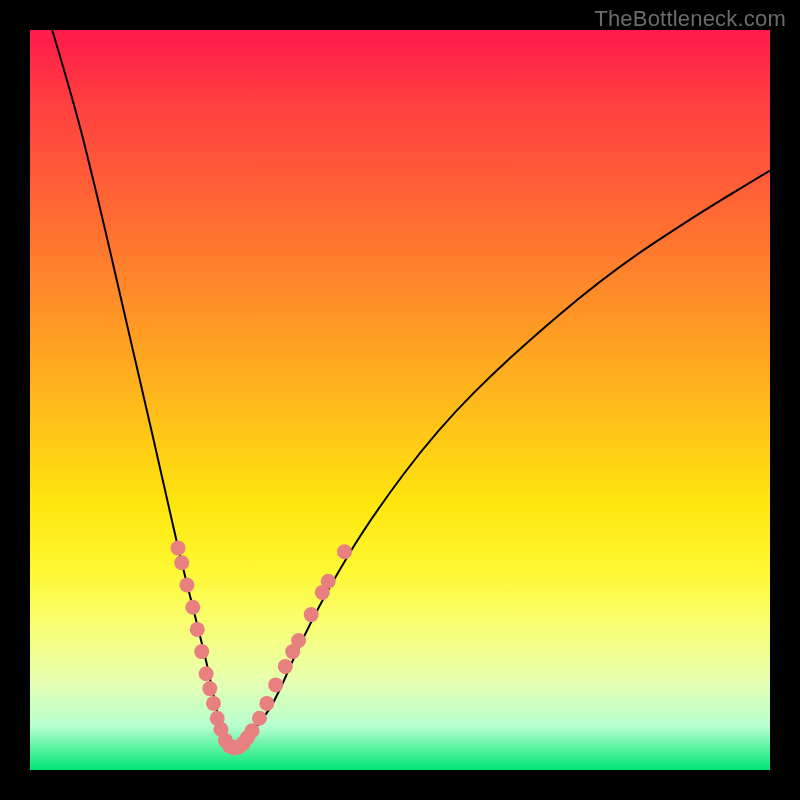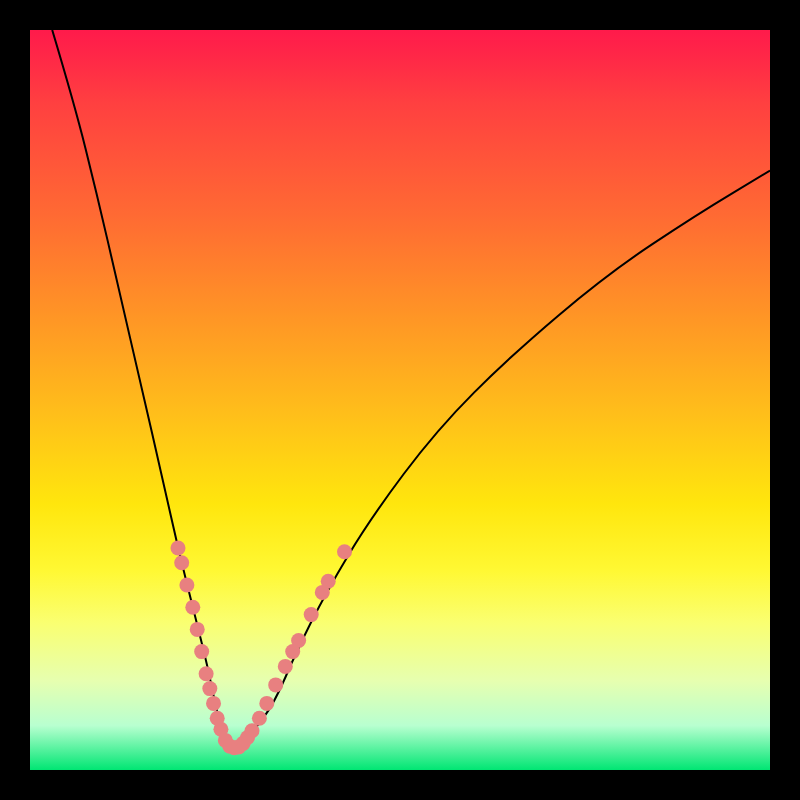--- a/index.html
+++ b/index.html
@@ -60,20 +60,21 @@
   }
   .marker {
     fill: #e88080;
     stroke: none;
   }
 </style>
 </head>
 <body>
 
 <div class="frame">
+  <div class="watermark">TheBottleneck.com</div>
   <div class="plot-area">
     <svg class="curve" viewBox="0 0 740 740" preserveAspectRatio="none">
       <path id="curve-path" class="curve-path" d="M 22.2 0 Q 44.4 74 55.5 118.39999999999998 Q 66.6 162.79999999999995 77.69999999999999 210.89999999999998 Q 88.8 259 99.9 307.1 Q 111 355.2 122.1 403.29999999999995 Q 133.2 451.4 140.6 484.7 Q 148 518 155.4 547.6 Q 162.8 577.2 170.2 606.8 Q 177.6 636.4 181.3 654.9 Q 185 673.4 188.7 688.2 Q 192.4 703 196.10000000000002 710.4 Q 199.8 717.8 203.5 717.8 Q 207.20000000000002 717.8 214.60000000000002 710.4 Q 222 703 233.10000000000002 688.2 Q 244.20000000000002 673.4 255.3 647.5 Q 266.4 621.6 281.2 592 Q 296 562.4 318.20000000000005 525.4 Q 340.40000000000003 488.4 373.70000000000005 444 Q 407.00000000000006 399.59999999999997 444 362.59999999999997 Q 481 325.59999999999997 529.1 284.9 Q 577.2 244.2 621.6 214.6 Q 666 185 703 162.79999999999995 T 740 140.5999999999999"></path>
       <g id="markers">
           <circle cx="148" cy="518" r="7.5" class="marker"></circle>
           <circle cx="151.7" cy="532.8" r="7.5" class="marker"></circle>
           <circle cx="156.88" cy="555" r="7.5" class="marker"></circle>
           <circle cx="162.8" cy="577.2" r="7.5" class="marker"></circle>
           <circle cx="167.24" cy="599.4" r="7.5" class="marker"></circle>
           <circle cx="171.67999999999998" cy="621.6" r="7.5" class="marker"></circle>

